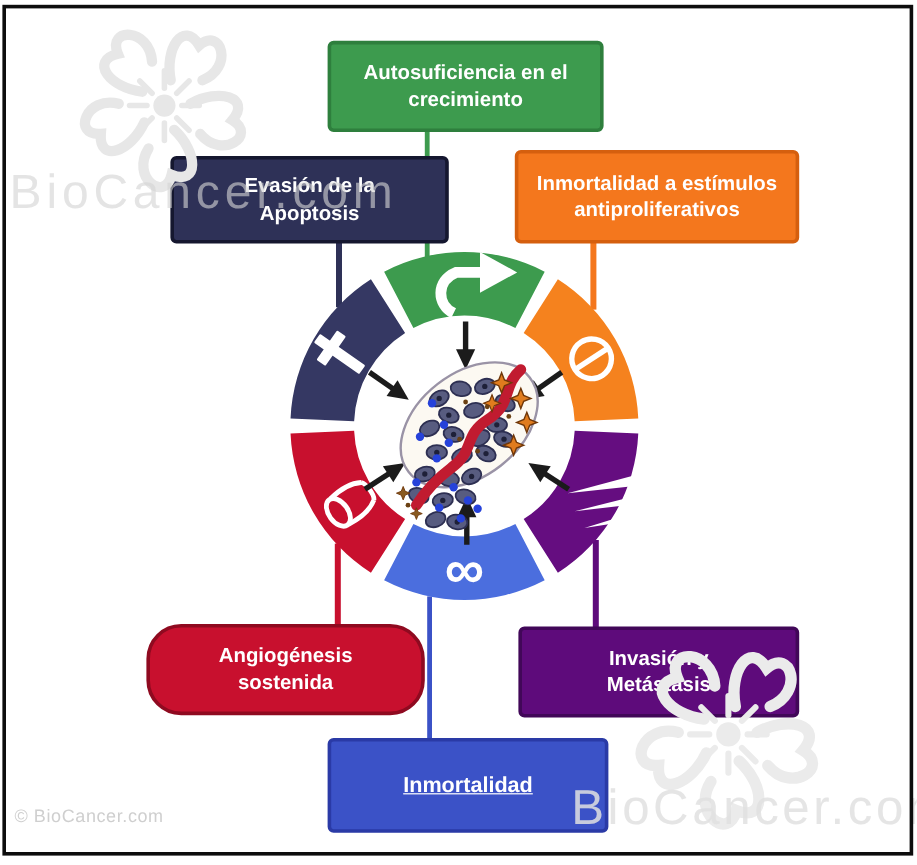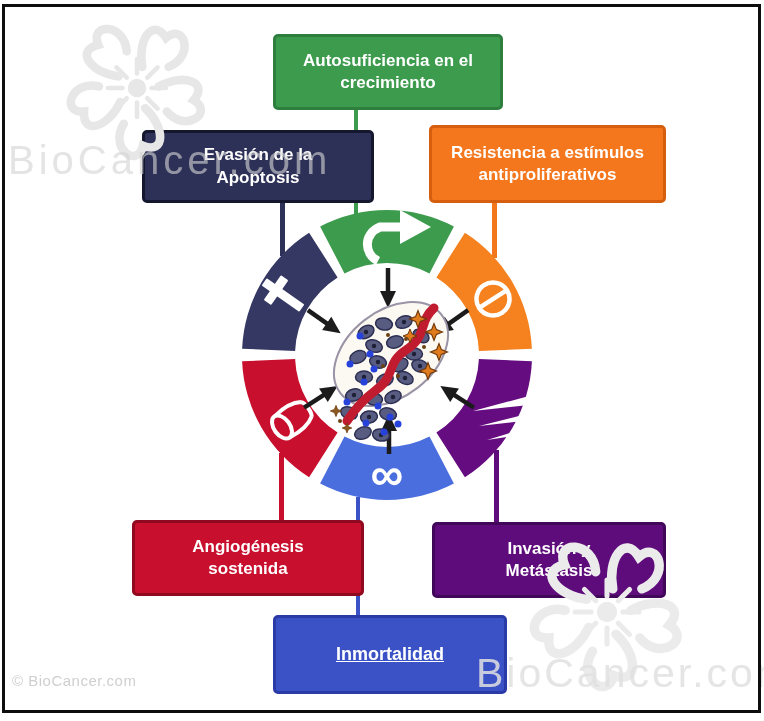--- a/index.html
+++ b/index.html
@@ -17,21 +17,21 @@
     border:3px solid #0f172a;border-radius:5px;z-index:20;
     color:#fff;font-weight:bold;font-size:17px;line-height:1.32;text-align:center;
   }
   .box .box-label{display:block;}
   #box-growth{left:273px;top:34px;width:224px;height:70px;}
   #box-growth .box-label{max-width:200px;}
   #box-apoptosis{left:107px;top:130px;width:226px;height:67px;margin-left:35px;}
   #box-apoptosis .box-label{max-width:150px;}
   #box-antiproliferative{left:429px;top:125px;width:231px;height:72px;}
   #box-antiproliferative .box-label{max-width:214px;}
-  #box-angiogenesis{left:132px;top:520px;width:226px;height:70px;}
+  #box-angiogenesis{left:122px;top:520px;width:226px;height:70px;border-radius:29px;}
   #box-angiogenesis .box-label{max-width:150px;}
   #box-invasion{left:432px;top:522px;width:228px;height:70px;}
   #box-invasion .box-label{max-width:120px;}
   #box-immortality{left:273px;top:615px;width:228px;height:73px;font-size:18px;text-decoration:underline;}
   
   .line{position:absolute;width:5px;z-index:10;}
   #line-growth{left:354px;top:103px;height:112px;width:4px;}
   #line-apoptosis{left:280px;top:196px;height:60px;}
   #line-antiproliferative{left:492px;top:196px;height:62px;}
   #line-angiogenesis{left:279px;top:453px;height:68px;}
@@ -67,21 +67,21 @@
   <div class="line" id="line-invasion" style="background-color: rgb(94, 11, 123);"></div>
   <div class="line" id="line-immortality" style="background-color: rgb(59, 82, 199);"></div>
 
   <div class="box" id="box-growth" style="background-color: rgb(61, 155, 78); border-color: rgb(46, 127, 61);">
     <span class="box-label">Autosuficiencia en el crecimiento</span>
   </div>
   <div class="box" id="box-apoptosis" style="background-color: rgb(46, 49, 87); border-color: rgb(21, 23, 47);">
     <span class="box-label">Evasión de la Apoptosis</span>
   </div>
   <div class="box" id="box-antiproliferative" style="background-color: rgb(244, 119, 29); border-color: rgb(213, 95, 14);">
-    <span class="box-label">Resistencia a estímulos antiproliferativos</span>
+    <span class="box-label">Inmortalidad a estímulos antiproliferativos</span>
   </div>
   <div class="box" id="box-angiogenesis" style="background-color: rgb(200, 16, 46); border-color: rgb(143, 10, 32);">
     <span class="box-label">Angiogénesis sostenida</span>
   </div>
   <div class="box" id="box-invasion" style="background-color: rgb(94, 11, 123); border-color: rgb(65, 7, 88);">
     <span class="box-label">Invasión y Metástasis</span>
   </div>
   <div class="box" id="box-immortality" style="background-color: rgb(59, 82, 199); border-color: rgb(42, 58, 166);">
     <span class="box-label">Inmortalidad</span>
   </div>

